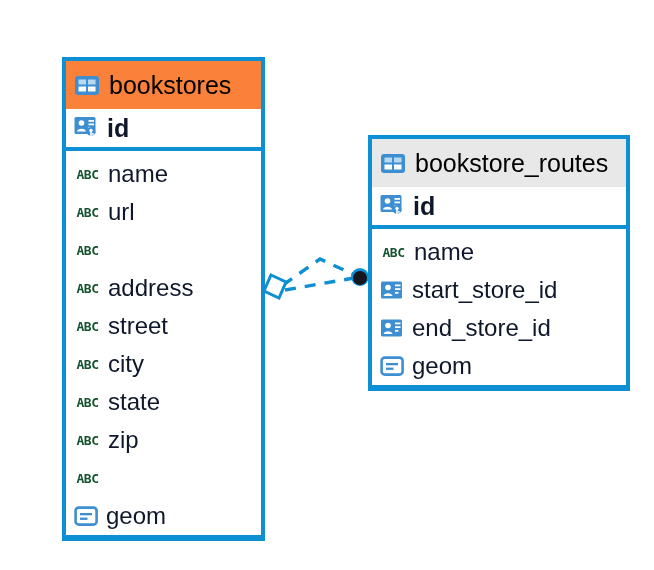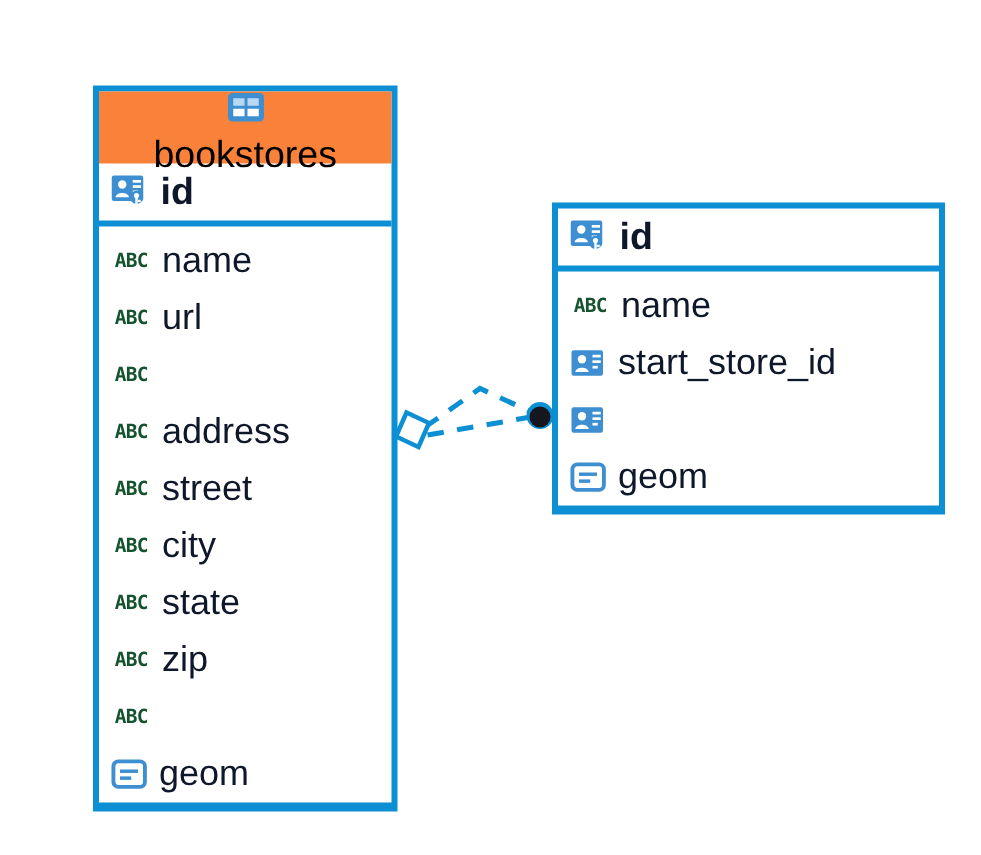--- a/index.html
+++ b/index.html
@@ -24,21 +24,20 @@
     border: 4px solid #0d8fd4;
     border-bottom-width: 6px;
   }
   .entity-header {
     display: flex;
     align-items: center;
     box-sizing: border-box;
     height: 48px;
     padding: 0 8px;
     gap: 9px;
-    flex-direction: column;
   }
   .entity-header .title {
     font-size: 25px;
     color: #000000;
     line-height: 1;
     white-space: nowrap;
   }
   .pk-row {
     display: flex;
     align-items: center;
@@ -195,20 +194,32 @@
           </svg>
         </span>
         <span class="fname">geom</span>
       </div>
 
     </div>
   </div>
 
   <div class="entity" id="entity-bookstore-routes" style="left:368px; top:135px; width:262px;">
 
+    <div class="entity-header" id="hdr-routes" style="background: rgb(232, 232, 232);">
+      <span class="icon">
+        <svg width="26" height="21" viewBox="0 0 26 21">
+          <rect x="1" y="1" width="24" height="19" rx="3" fill="#3d8fd1"></rect>
+          <rect x="4.5" y="4.5" width="7.5" height="5" fill="#b9d9f0"></rect>
+          <rect x="14" y="4.5" width="7.5" height="5" fill="#b9d9f0"></rect>
+          <rect x="4.5" y="11.5" width="7.5" height="5" fill="#ffffff"></rect>
+          <rect x="14" y="11.5" width="7.5" height="5" fill="#ffffff"></rect>
+        </svg>
+      </span>
+      <span class="title">bookstore_routes</span>
+    </div>
 
     <div class="pk-row">
       <span class="icon">
         <svg width="26" height="24" viewBox="0 0 26 24">
           <rect x="0.5" y="1" width="21" height="17" rx="1.5" fill="#3d8fd1"></rect>
           <circle cx="7.5" cy="7" r="2.8" fill="#ffffff"></circle>
           <path d="M3 15.5 C3.6 11.8 11.4 11.8 12 15.5 Z" fill="#ffffff"></path>
           <rect x="14.5" y="4" width="5.5" height="1.8" fill="#ffffff"></rect>
           <rect x="14.5" y="7.5" width="5.5" height="1.8" fill="#ffffff"></rect>
           <rect x="14.5" y="11" width="3.5" height="1.8" fill="#ffffff"></rect>
@@ -246,20 +257,21 @@
         <span class="icon">
           <svg width="25" height="21" viewBox="0 0 25 21">
             <rect x="1" y="1.5" width="21" height="17" rx="1.5" fill="#3d8fd1"></rect>
             <circle cx="8" cy="7.5" r="2.8" fill="#ffffff"></circle>
             <path d="M3.5 16 C4.1 12.3 11.9 12.3 12.5 16 Z" fill="#ffffff"></path>
             <rect x="15" y="4.5" width="5.5" height="1.8" fill="#ffffff"></rect>
             <rect x="15" y="8.2" width="5.5" height="1.8" fill="#ffffff"></rect>
             <rect x="15" y="11.9" width="3.5" height="1.8" fill="#ffffff"></rect>
           </svg>
         </span>
+        <span class="fname">end_store_id</span>
       </div>
 
       <div class="field-row">
         <span class="icon">
           <svg width="25" height="21" viewBox="0 0 25 21">
             <rect x="1.6" y="1.6" width="21" height="17" rx="3.2" fill="none" stroke="#3d8fd1" stroke-width="2.6"></rect>
             <rect x="6" y="7" width="12" height="2.3" fill="#3d8fd1"></rect>
             <rect x="6" y="11.6" width="7.5" height="2.3" fill="#3d8fd1"></rect>
           </svg>
         </span>

